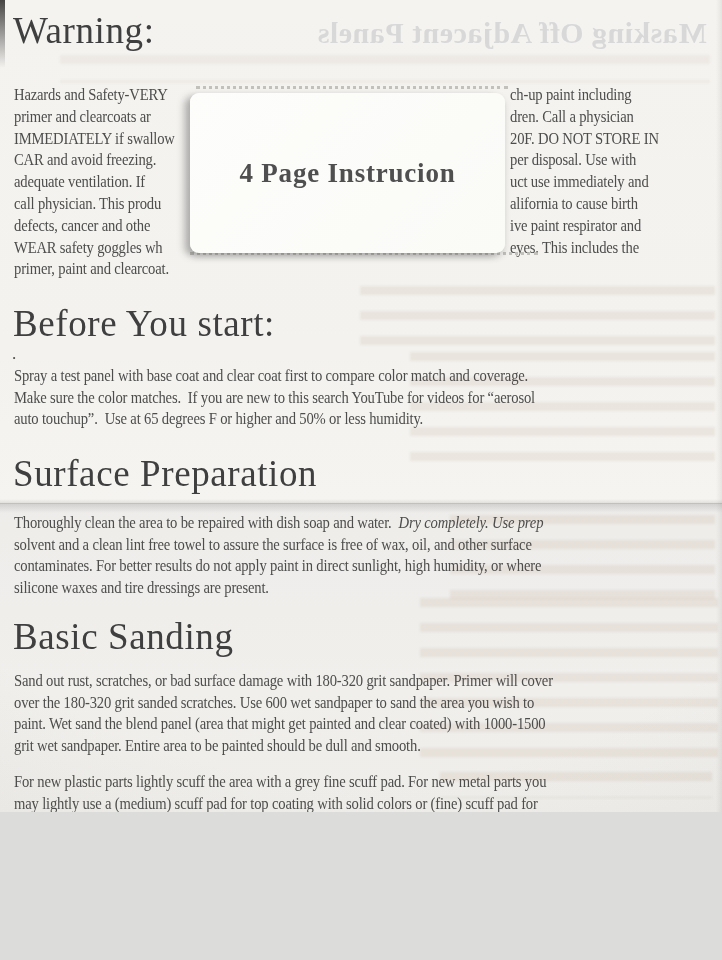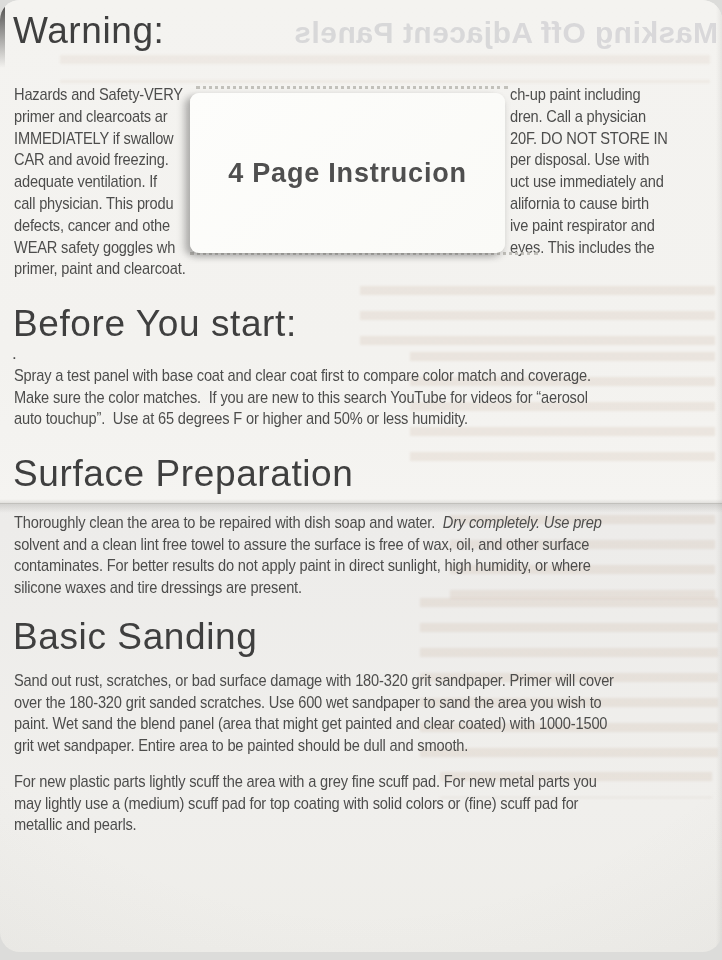--- a/index.html
+++ b/index.html
@@ -1,20 +1,19 @@
 <!DOCTYPE html>
 <html><head>
 <meta charset="utf-8">
 <style>
   html,body{margin:0;padding:0;background:#dcdcda;}
   .page{
-    position:relative;width:722px;height:952px;overflow:hidden;
+    position:relative;width:722px;height:812px;overflow:hidden;
     background:linear-gradient(180deg,#f0efed 0%,#f2f1ee 35%,#edecea 55%,#f0efec 85%,#eeede9 100%);
-    font-family:Liberation Sans, sans-serif;
-    border-radius:20px;
+    font-family:Liberation Serif, serif;
   }
   .sheet-top{
     position:absolute;top:0;left:0;width:722px;height:503px;
     background:linear-gradient(180deg,#f4f3f0 0%,#f3f2ef 70%,#f5f4f1 100%);
     border-bottom:1px solid rgba(130,128,124,.30);
   }
   .edge-shadow{
     position:absolute;top:499px;left:0;width:722px;height:14px;
     background:linear-gradient(180deg,rgba(140,138,134,0) 0%,rgba(120,118,114,.22) 40%,rgba(120,118,114,.14) 60%,rgba(120,118,114,0) 100%);
   }

